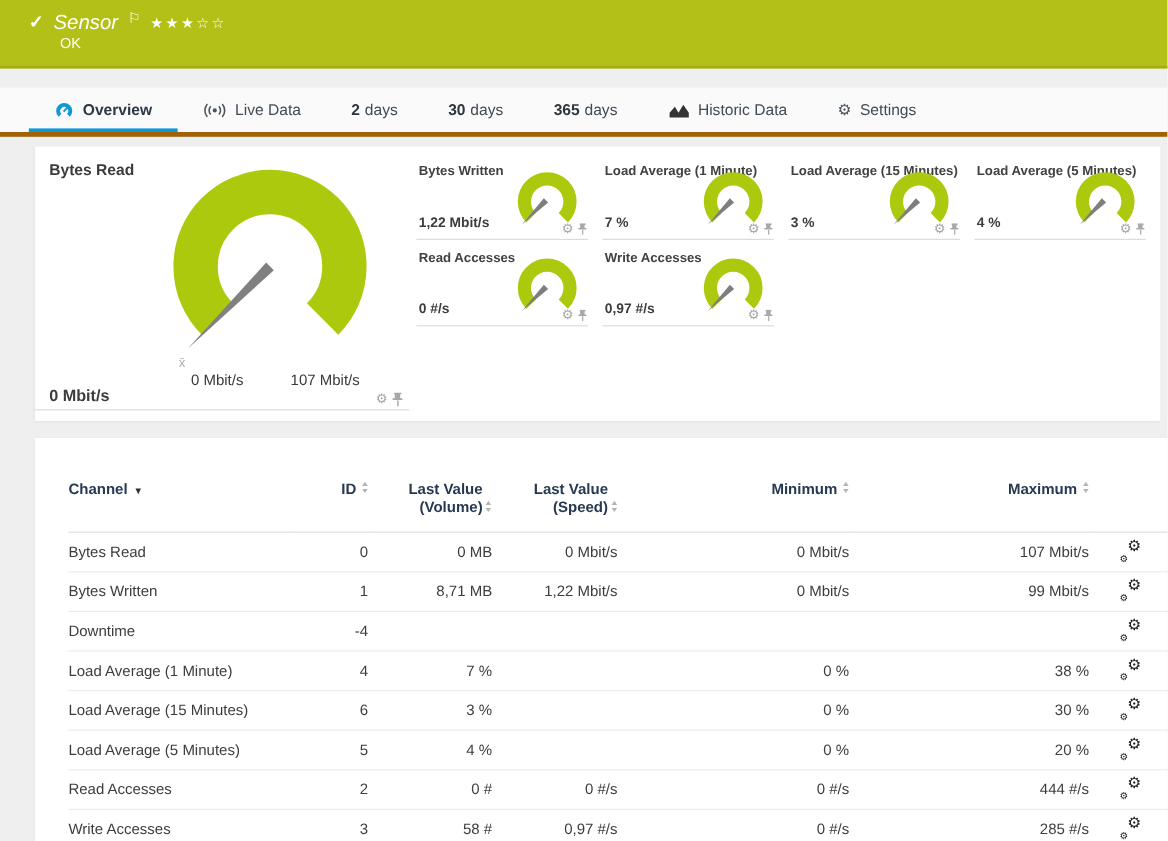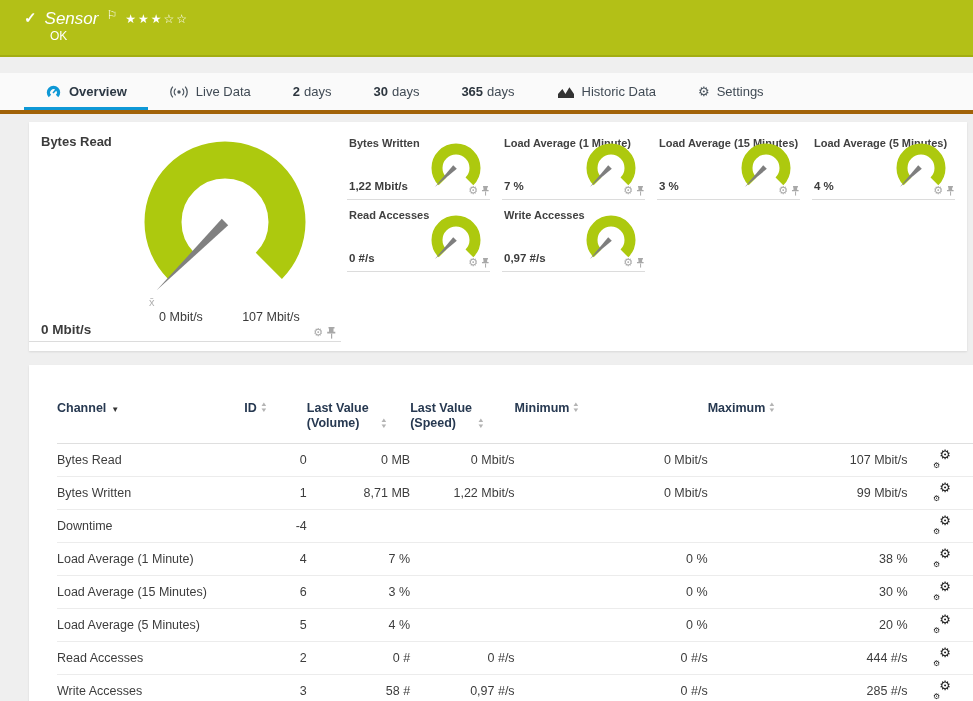--- a/index.html
+++ b/index.html
@@ -44,21 +44,21 @@
   .small-cell{position:relative;border-bottom:1px solid #dcdcdc;}
   .small-cell.empty{border-bottom:none;}
   .sc-title{position:absolute;left:2px;top:9px;font-size:11px;font-weight:bold;color:#414141;white-space:nowrap;}
   .sgauge{position:absolute;right:4px;top:12px;}
   .sc-value{position:absolute;left:2px;bottom:7px;font-size:11.5px;font-weight:bold;color:#3c3c3c;}
   .sc-icons{position:absolute;right:0;bottom:2px;display:flex;align-items:center;gap:3px;}
   .sc-icons .gearglyph{font-size:11px;color:#a8a8a8;cursor:pointer;}
   
   .card.table-card{margin-top:14px;height:322px;padding:34px 84px 0 28px;box-sizing:content-box;}
   table{width:100%;border-collapse:collapse;table-layout:fixed;}
-  th{font-size:12.5px;color:#273951;font-weight:bold;text-align:left;vertical-align:top;padding:2px 0 12px 0;line-height:15px;cursor:pointer;}
+  th{font-size:12.5px;color:#273951;font-weight:bold;text-align:right;vertical-align:top;padding:2px 0 12px 0;line-height:15px;cursor:pointer;}
   th.channel{text-align:left;}
   thead tr{border-bottom:1px solid #dfdfdf;}
   td{font-size:12.5px;color:#3d3d3d;text-align:right;height:32px;border-bottom:1px solid #ececec;padding:0;}
   td.channel{text-align:left;}
   .sort{display:inline-block;vertical-align:top;margin-left:4px;line-height:6px;}
   .sort span{display:block;font-size:6px;color:#b4b4b4;transform:scaleX(1.3);}
   .sorted-arrow{font-size:8px;color:#333;margin-left:5px;}
   .gears{position:relative;display:inline-block;width:18px;height:18px;cursor:pointer;}
   .gears .g1{position:absolute;right:0;top:-3px;font-size:13px;color:#222;}
   .gears .g2{position:absolute;left:0;bottom:-2px;font-size:8px;color:#222;}

